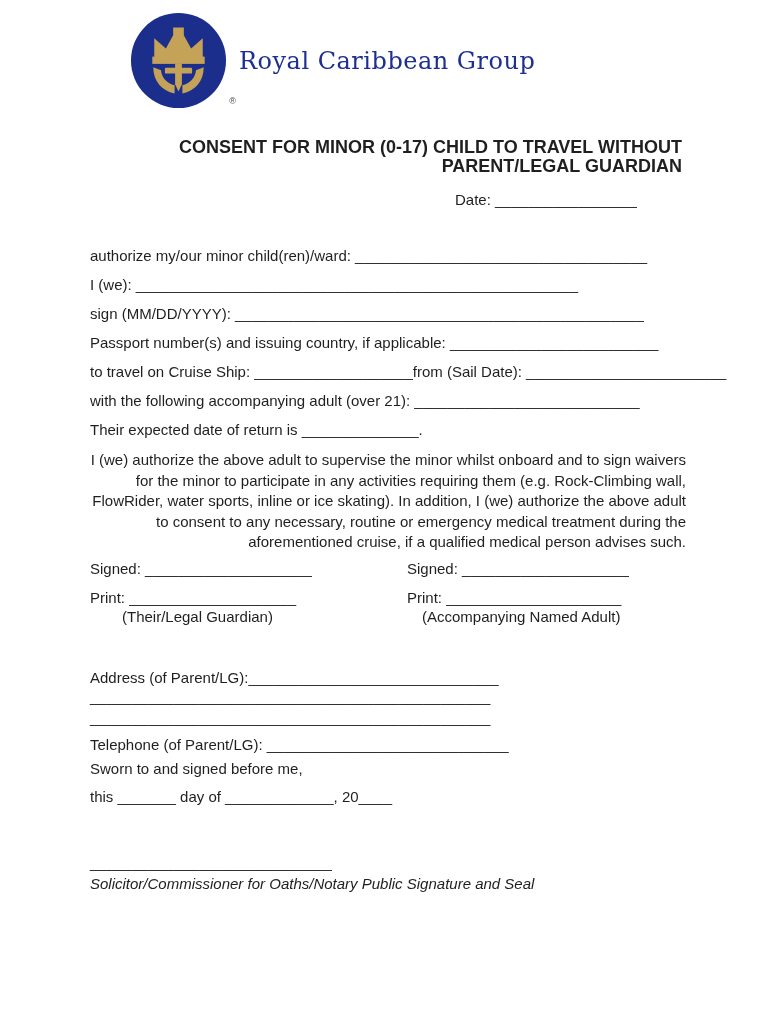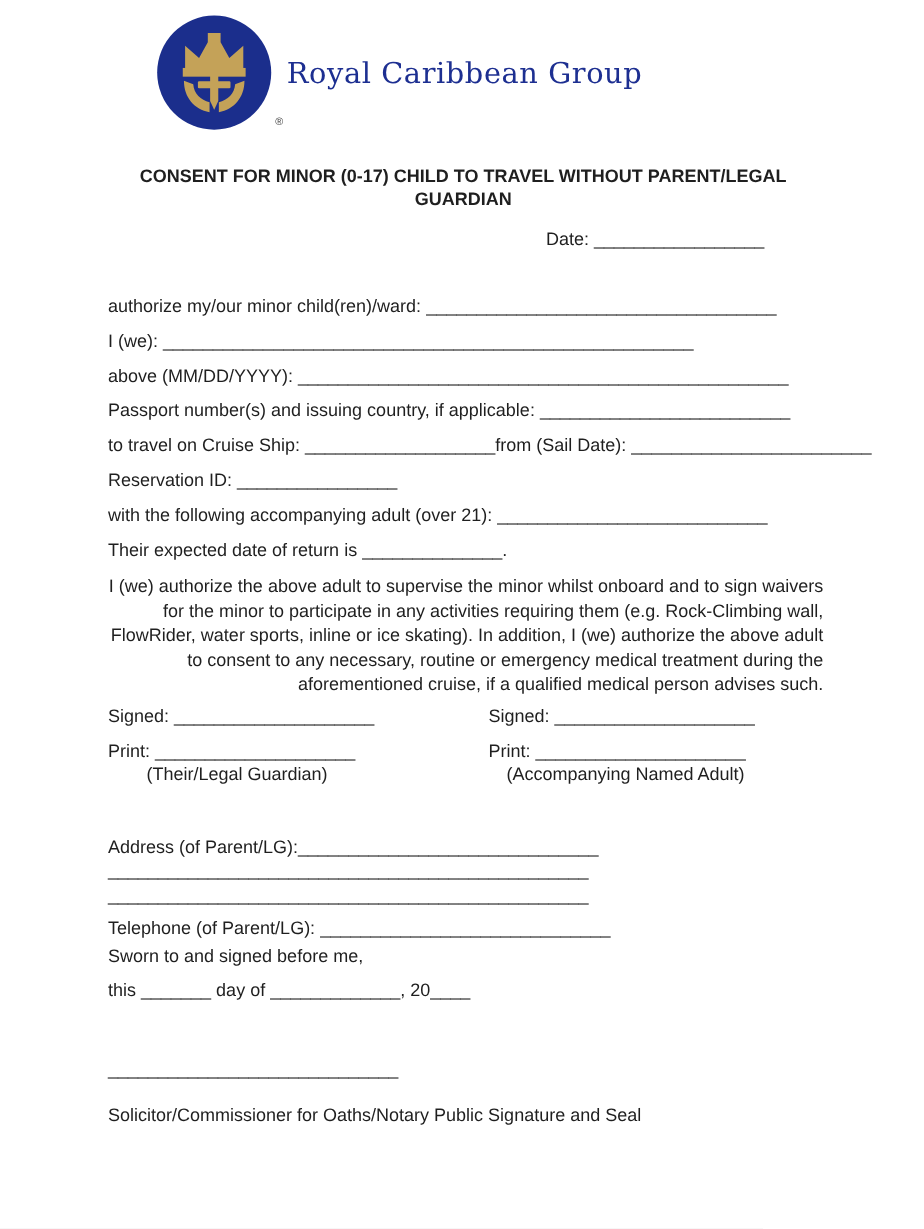--- a/index.html
+++ b/index.html
@@ -22,21 +22,21 @@
   .reg-mark{position:absolute;right:-9px;bottom:-2px;font-size:9px;color:#444;}
   .wordmark{
     margin-left:12px;
     font-family:"DejaVu Serif","Liberation Serif",serif;
     font-size:24px;line-height:40px;
     color:#1d2f91;
     letter-spacing:0.5px;
     white-space:nowrap;
   }
   
-  .form-title{margin-top:29px;text-align:center;font-weight:bold;font-size:15px;line-height:19px;}
+  .form-title{margin-top:29px;text-align:right;font-weight:bold;font-size:18px;line-height:19px;}
   .date-row{margin-top:14px;padding-left:365px;white-space:nowrap;}
   
   .fields{margin-top:37px;}
   .line{white-space:nowrap;}
   .line + .line{margin-top:10px;}
   .blank{letter-spacing:0;}
   
   .consent-par{margin-top:11px;width:596px;line-height:20.5px;white-space:normal;text-align:right;}
   
   .sig-grid{display:grid;grid-template-columns:317px 1fr;margin-top:6px;}
@@ -46,21 +46,21 @@
   .role-right{padding-left:15px;white-space:nowrap;}
   
   .contact{margin-top:42px;}
   .contact .line2{margin-top:0;}
   .contact .line3{margin-top:2px;}
   .contact .phone{margin-top:8px;}
   
   .sworn{margin-top:5px;}
   .day-line{margin-top:9px;white-space:nowrap;}
   .notary-line{margin-top:47px;white-space:nowrap;}
-  .notary-caption{margin-top:19px;}
+  .notary-caption{margin-top:2px;font-style:italic;}
 </style>
 </head>
 <body>
 
 <div class="page">
 
   <div class="logo-row">
     <div class="logo-badge">
       <svg viewBox="0 0 100 100">
         <circle cx="50" cy="50" r="49" fill="#1b2e8c"></circle>
@@ -91,30 +91,27 @@
   </div>
 
   <div class="fields">
     <div class="line">
       <span>authorize my/our minor child(ren)/ward:</span><span class="blank"> ___________________________________</span>
     </div>
     <div class="line">
       <span>I (we):</span><span class="blank"> _____________________________________________________</span>
     </div>
     <div class="line">
-      <span>above (MM/DD/YYYY):</span><span class="blank"> _________________________________________________</span>
+      <span>sign (MM/DD/YYYY):</span><span class="blank"> _________________________________________________</span>
     </div>
     <div class="line">
       <span>Passport number(s) and issuing country, if applicable:</span><span class="blank"> _________________________</span>
     </div>
     <div class="line">
       <span>to travel on Cruise Ship:</span><span class="blank"> ___________________</span><span>from (Sail Date):</span><span class="blank"> ________________________</span>
-    </div>
-    <div class="line">
-      <span>Reservation ID:</span><span class="blank"> ________________</span>
     </div>
     <div class="line">
       <span>with the following accompanying adult (over 21):</span><span class="blank"> ___________________________</span>
     </div>
     <div class="line">
       <span>Their expected date of return is</span><span class="blank"> ______________</span><span>.</span>
     </div>
   </div>
 
   <div class="consent-par">I (we) authorize the above adult to supervise the minor whilst onboard and to sign waivers for the minor to participate in any activities requiring them (e.g. Rock-Climbing wall, FlowRider, water sports, inline or ice skating). In addition, I (we) authorize the above adult to consent to any necessary, routine or emergency medical treatment during the aforementioned cruise, if a qualified medical person advises such.</div>

